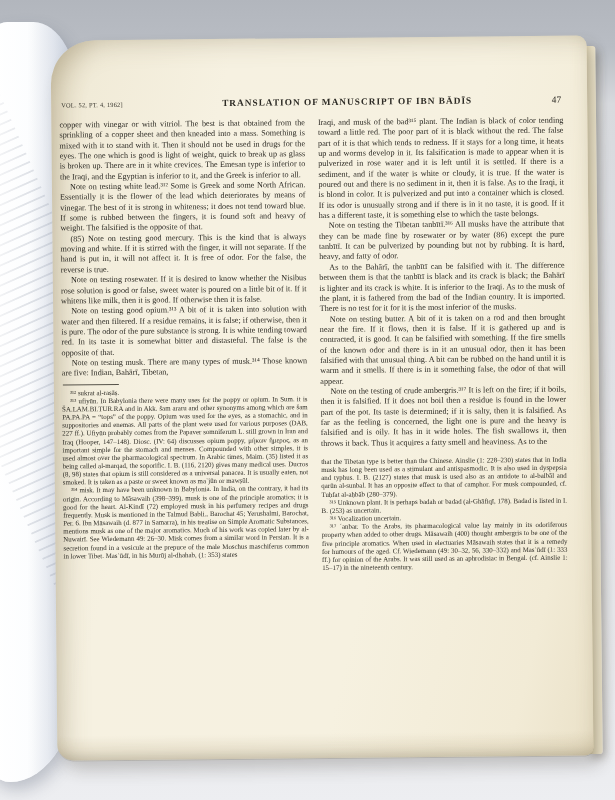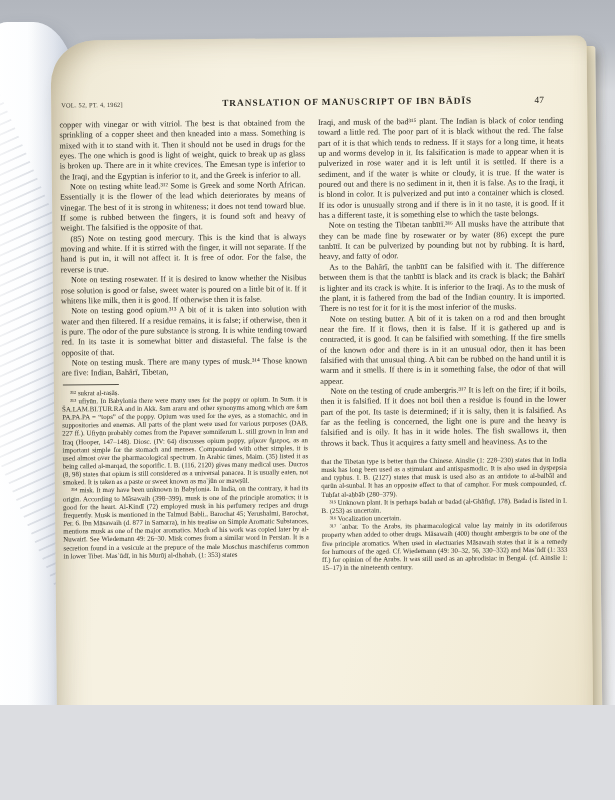--- a/index.html
+++ b/index.html
@@ -1,17 +1,17 @@
 <!DOCTYPE html>
 <html><head>
 <meta charset="utf-8">
 <style>
   html,body { margin:0; padding:0; background:#dcdde1; }
   .photo {
-    position:relative; width:615px; height:705px; overflow:hidden;
+    position:relative; width:615px; height:800px; overflow:hidden;
     background:linear-gradient(180deg,#b2b6bd 0%,#b9bdc4 6%,#c6c9ce 9%,#d8dade 13%,#e1e2e6 55%,#e6e7ea 82%,#edeef1 100%);
     font-family:"Liberation Serif","DejaVu Serif",serif;
   }
   
   .under-pages {
     position:absolute; left:-16px; top:22px; width:96px; height:760px; overflow:hidden;
     background:linear-gradient(90deg,#ffffff 0%,#fcfdfe 50%,#f0f3f8 72%,#dde3ec 88%,#c8cfdc 100%);
     border-radius:30px 60px 90px 34px / 44px 110px 150px 44px;
     box-shadow:5px 8px 16px rgba(70,80,100,.28);
   }
@@ -47,21 +47,21 @@
   }
   .page::after {
     content:""; position:absolute; left:0; right:0; bottom:-1px; height:26px;
     border-radius:0 0 8px 16px; pointer-events:none;
     background:linear-gradient(180deg, rgba(255,255,255,0) 0%, rgba(150,130,90,.1) 58%, rgba(90,80,55,.17) 100%);
   }
   .page-inner { position:absolute; inset:0; color:#2d2b25; }
   .page-header { position:absolute; top:59px; left:10px; right:26px; display:flex; align-items:baseline; }
   .header-vol { width:116px; font-size:6.4px; letter-spacing:.2px; color:#3d3a32; white-space:nowrap; }
   .header-title { flex:1; text-align:center; font-size:9.3px; font-weight:bold; letter-spacing:1px; white-space:nowrap; }
-  .header-page { width:44px; text-align:center; font-size:9.4px; }
+  .header-page { width:44px; text-align:right; font-size:9.4px; }
   .columns { position:absolute; top:80px; left:8px; right:24px; display:flex; gap:13px; }
   .col { width:50%; }
   .para { font-size:8.2px; line-height:10.35px; text-align:justify; margin:0; }
   .para.indent { text-indent:10px; }
   .fn-rule { width:56px; border-top:1px solid #56534a; margin:5px 0 4px 1px; height:0; }
   .fn-gap { height:9px; }
   .fn { font-size:6.9px; line-height:8.15px; text-align:justify; margin:0; }
   .fn.indent { text-indent:8px; }
 </style>
 </head>

